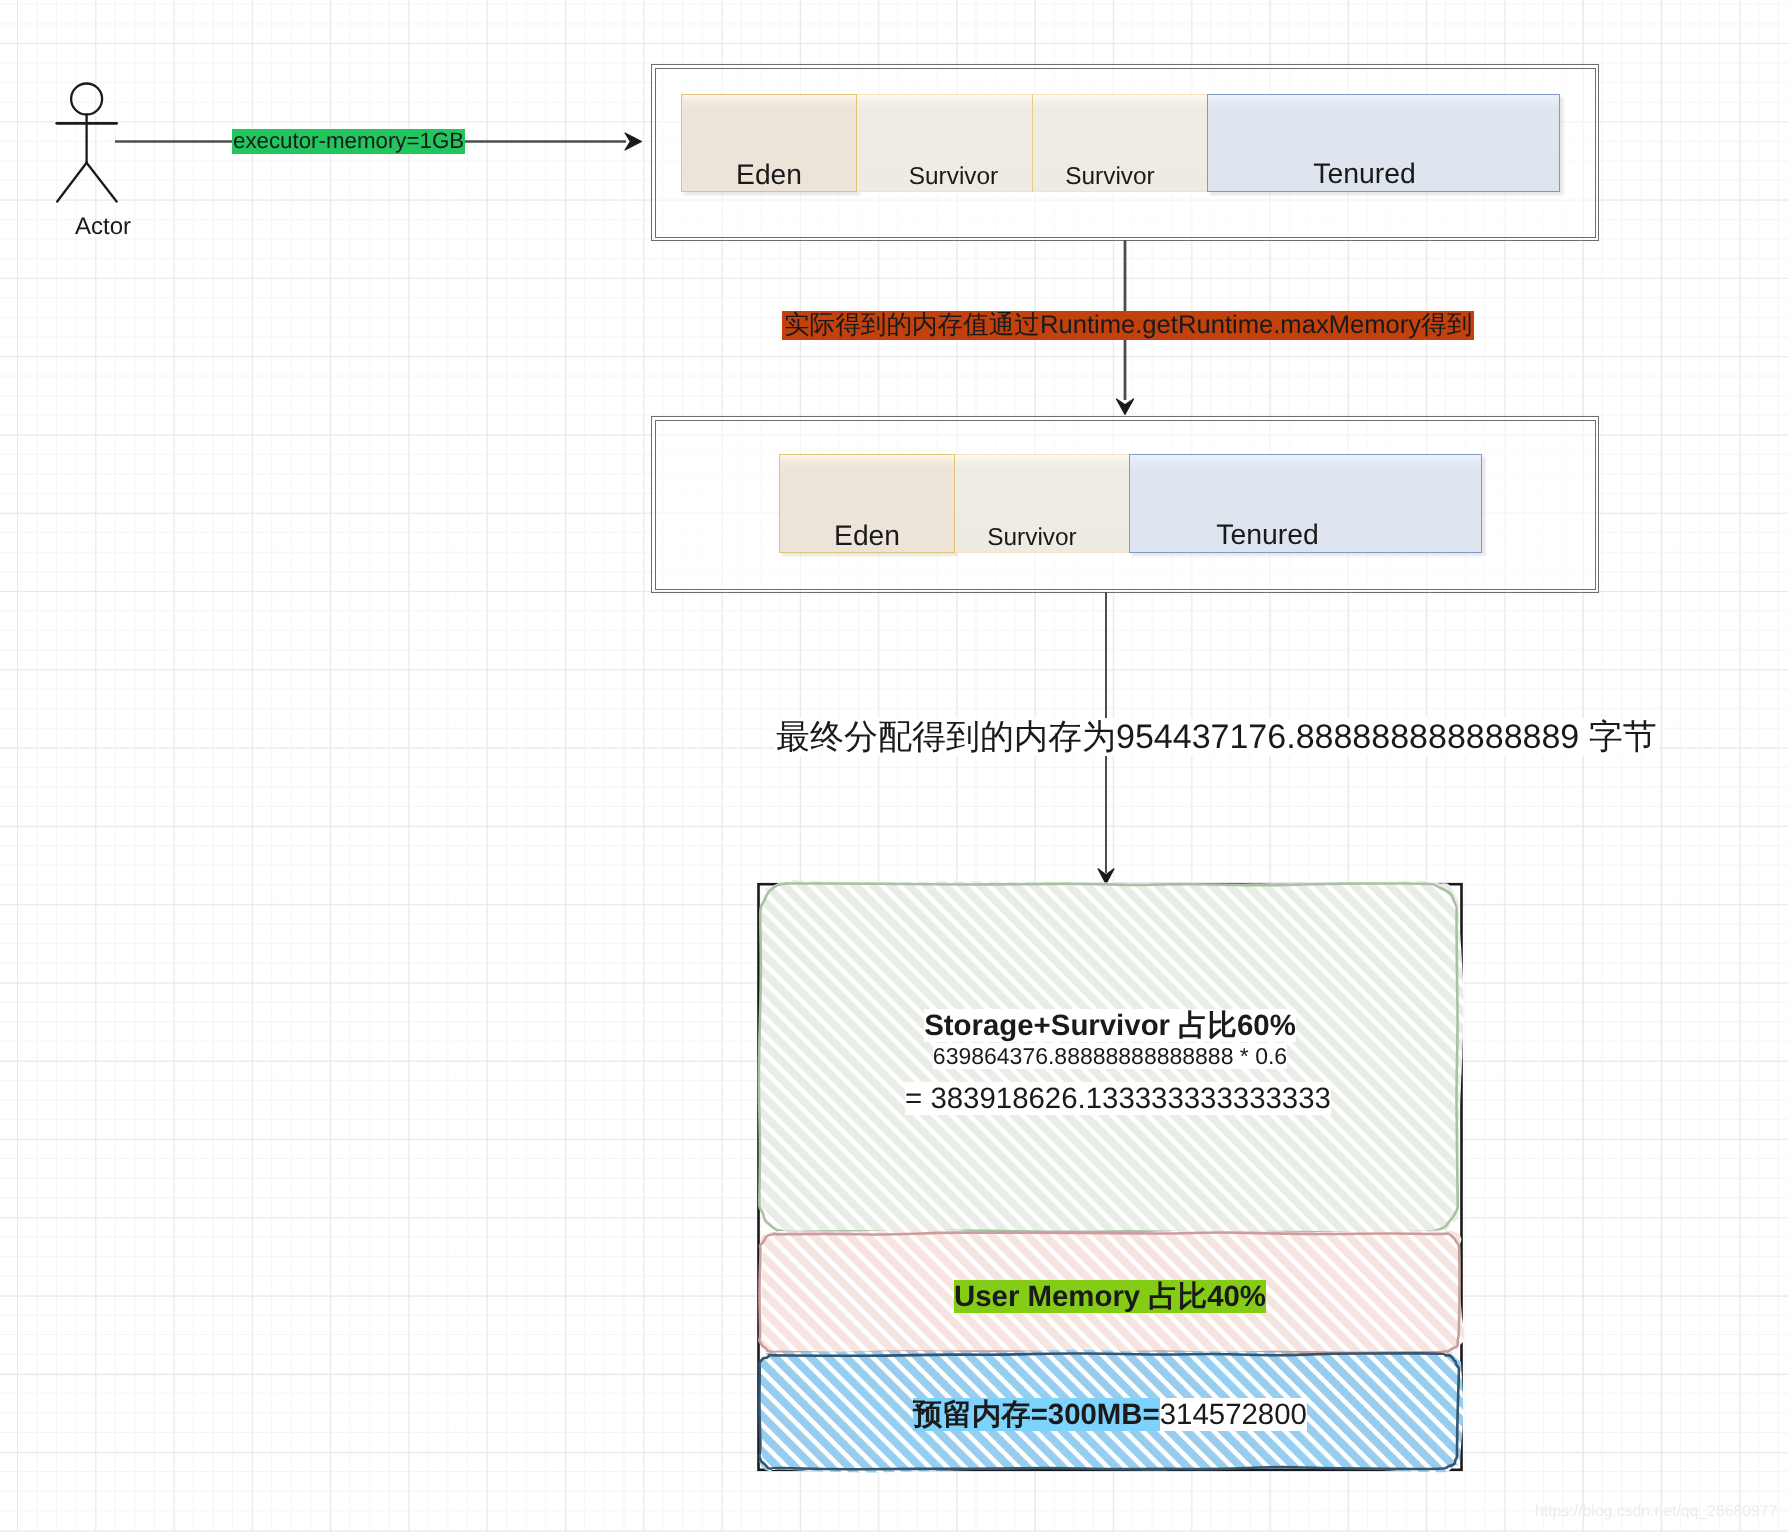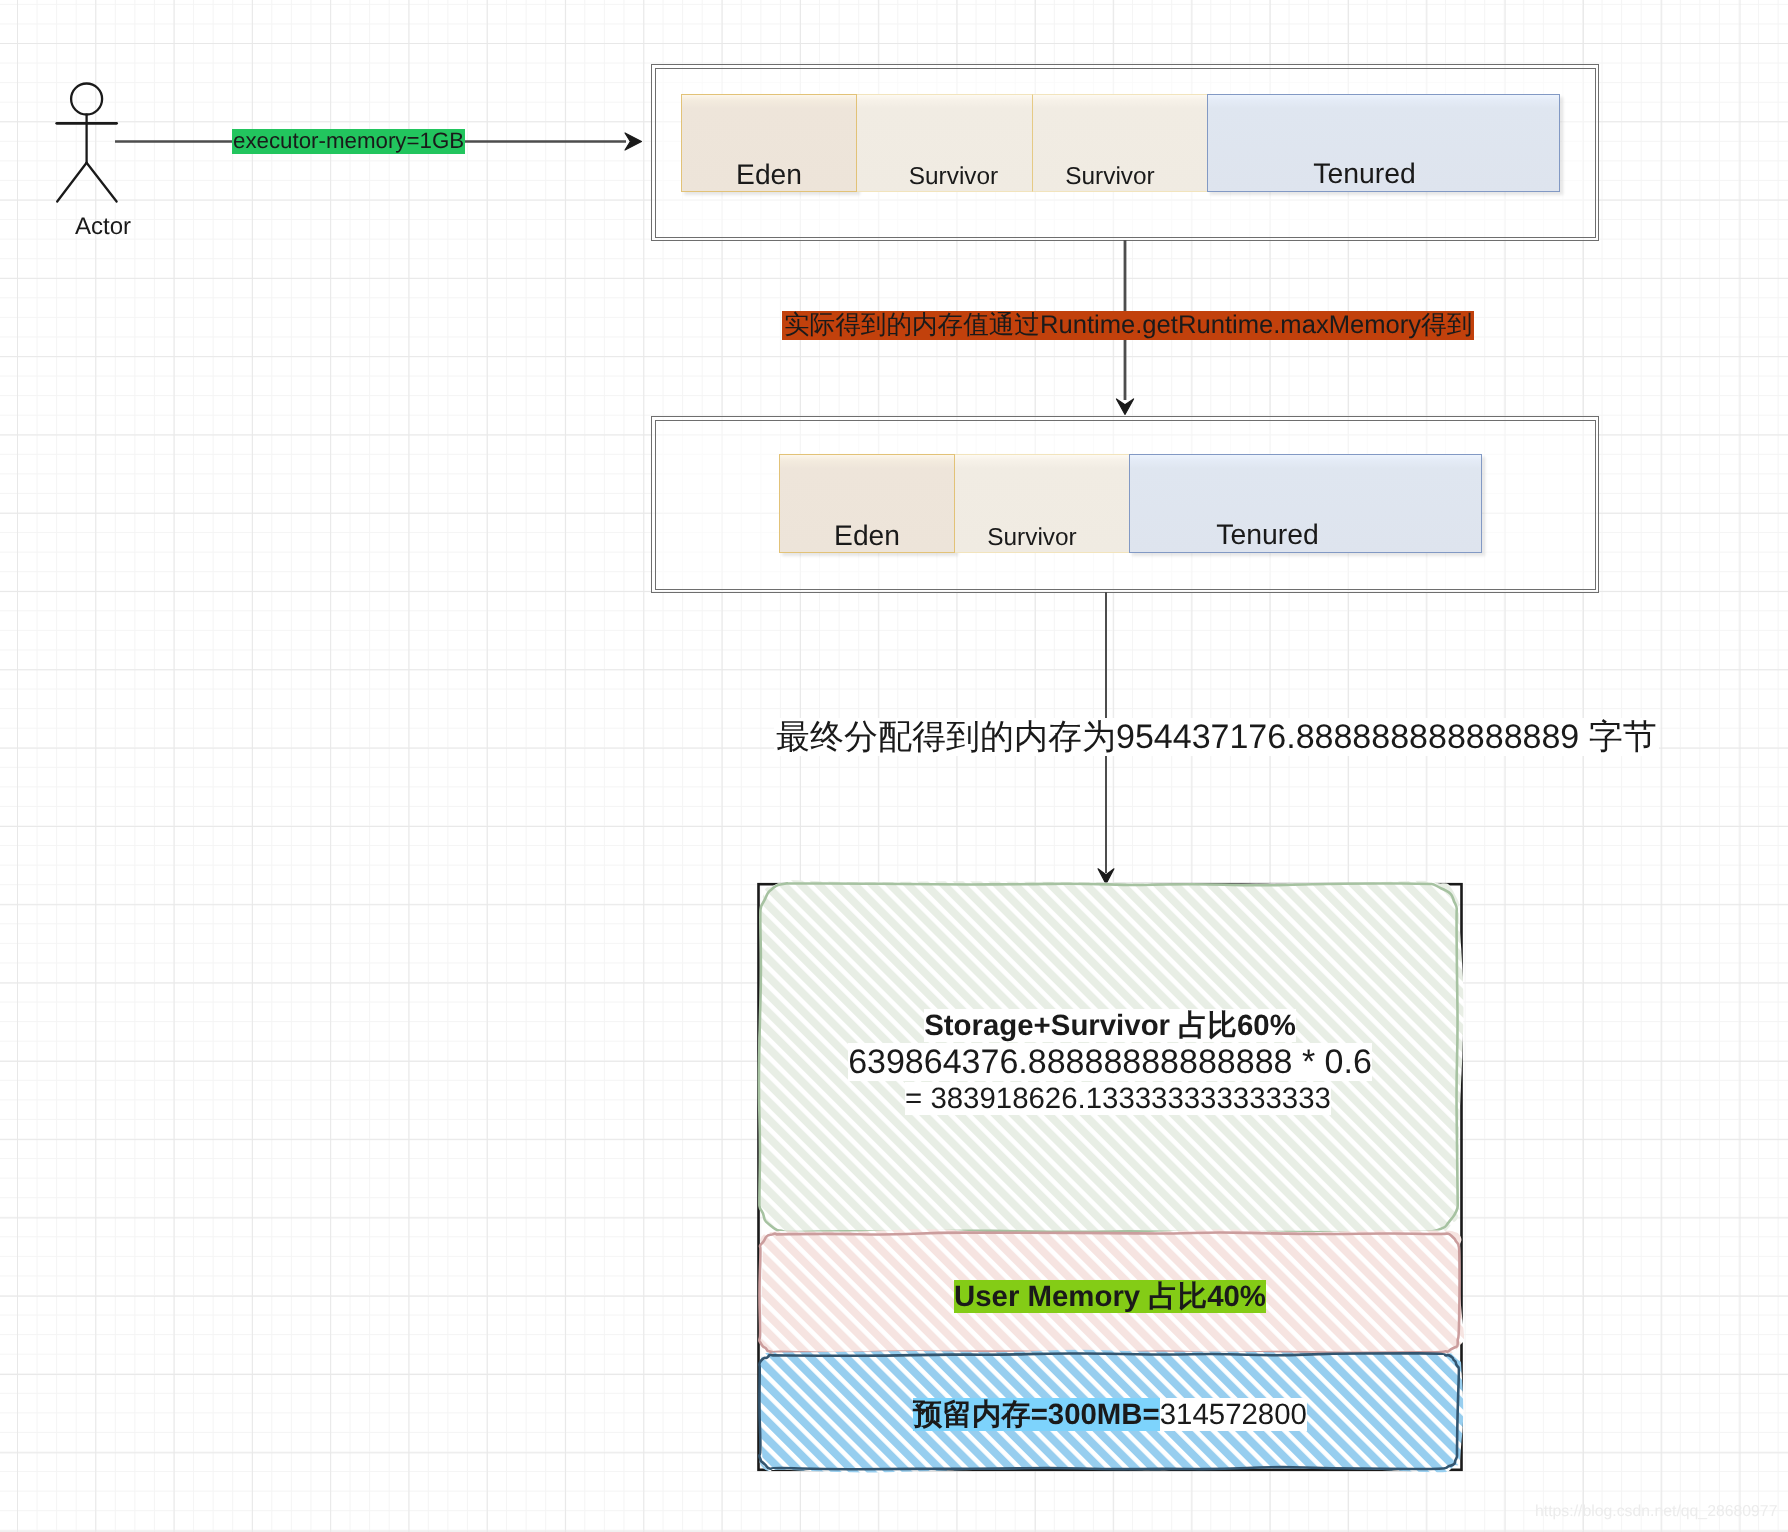--- a/index.html
+++ b/index.html
@@ -111,21 +111,21 @@
     <path d="M 787.51 883.52 Q 846.70 883.30 875.67 883.71 Q 904.65 884.12 933.11 884.32 Q 961.58 884.52 990.69 884.42 Q 1019.80 884.31 1048.98 883.83 Q 1078.16 883.35 1107.79 884.38 Q 1137.43 885.42 1166.14 884.57 Q 1194.86 883.73 1224.70 884.74 Q 1254.54 885.75 1283.60 884.98 Q 1312.67 884.21 1342.37 883.72 Q 1372.06 883.23 1401.03 883.57 Q 1430.00 883.91 1431.74 883.94 Q 1433.47 883.97 1436.32 885.74 Q 1439.18 887.52 1441.42 888.48 Q 1443.66 889.45 1446.42 890.90 Q 1449.19 892.34 1450.80 894.03 Q 1452.41 895.72 1453.03 898.34 Q 1453.64 900.96 1455.30 903.90 Q 1456.97 906.83 1456.72 909.79 Q 1456.48 912.74 1456.67 941.44 Q 1456.87 970.14 1457.35 999.80 Q 1457.82 1029.46 1457.05 1058.38 Q 1456.28 1087.31 1456.68 1116.83 Q 1457.07 1146.35 1457.36 1174.63 Q 1457.64 1202.91 1457.72 1205.40 Q 1457.81 1207.89 1456.22 1211.41 Q 1454.64 1214.94 1452.97 1216.98 Q 1451.31 1219.03 1449.41 1221.40 Q 1447.51 1223.77 1446.40 1225.38 Q 1445.30 1226.99 1443.03 1227.92 Q 1440.77 1228.85 1437.89 1230.04 Q 1435.01 1231.23 1432.12 1231.30 Q 1429.22 1231.38 1400.45 1232.06 Q 1371.68 1232.75 1342.03 1232.35 Q 1312.38 1231.96 1282.67 1232.01 Q 1252.95 1232.06 1224.64 1232.47 Q 1196.32 1232.88 1167.43 1231.89 Q 1138.54 1230.90 1108.79 1231.43 Q 1079.04 1231.97 1049.40 1231.68 Q 1019.75 1231.39 990.82 1230.91 Q 961.89 1230.43 932.60 1231.34 Q 903.31 1232.25 874.27 1231.52 Q 845.23 1230.79 816.46 1231.67 Q 787.69 1232.54 784.53 1231.68 Q 781.36 1230.82 779.39 1230.63 Q 777.42 1230.44 775.38 1229.12 Q 773.34 1227.80 770.46 1225.43 Q 767.58 1223.06 765.95 1221.60 Q 764.32 1220.13 763.87 1216.68 Q 763.41 1213.24 761.52 1210.72 Q 759.63 1208.21 759.44 1205.83 Q 759.25 1203.46 759.75 1174.05 Q 760.25 1144.64 759.43 1115.75 Q 758.61 1086.87 759.12 1057.98 Q 759.63 1029.09 760.45 1000.16 Q 761.27 971.23 760.66 942.03 Q 760.04 912.83 760.54 909.31 Q 761.03 905.79 762.14 904.18 Q 763.25 902.57 764.51 900.17 Q 765.77 897.78 766.83 895.10 Q 767.90 892.42 769.62 891.01 Q 771.33 889.59 773.70 887.51 Q 776.06 885.42 778.89 884.76 Q 781.72 884.09 784.64 883.67 Q 787.55 883.25 787.53 883.38 Z" fill="none" stroke="#a6c2a1" stroke-width="2.6" stroke-linejoin="round"></path>
     <path d="M 778.99 1230.99 Q 850.97 1232.34 888.92 1230.21 Q 926.86 1228.08 964.15 1230.63 Q 1001.44 1233.17 1037.91 1233.10 Q 1074.38 1233.03 1112.32 1232.78 Q 1150.26 1232.53 1185.74 1230.45 Q 1221.22 1228.38 1257.96 1230.70 Q 1294.69 1233.02 1333.75 1231.56 Q 1372.81 1230.09 1409.11 1230.13 Q 1445.42 1230.16 1449.34 1230.72 Q 1453.26 1231.28 1454.63 1231.90 Q 1456.01 1232.53 1457.38 1232.75 Q 1458.74 1232.97 1460.44 1236.20 Q 1462.14 1239.42 1460.93 1241.85 Q 1459.72 1244.28 1459.77 1245.42 Q 1459.82 1246.56 1459.55 1270.34 Q 1459.29 1294.12 1461.98 1316.12 Q 1464.66 1338.11 1463.95 1340.14 Q 1463.24 1342.17 1461.05 1344.10 Q 1458.87 1346.04 1458.74 1346.62 Q 1458.61 1347.21 1456.46 1349.92 Q 1454.31 1352.64 1452.53 1352.64 Q 1450.74 1352.65 1447.83 1354.38 Q 1444.91 1356.12 1406.80 1354.42 Q 1368.69 1352.72 1333.21 1354.11 Q 1297.72 1355.50 1260.19 1356.73 Q 1222.66 1357.96 1185.83 1357.57 Q 1148.99 1357.18 1110.79 1355.45 Q 1072.59 1353.72 1035.42 1355.29 Q 998.24 1356.85 961.99 1355.24 Q 925.74 1353.63 886.54 1353.76 Q 847.34 1353.90 812.79 1354.78 Q 778.24 1355.65 775.65 1356.49 Q 773.07 1357.33 771.33 1355.53 Q 769.59 1353.73 766.38 1350.54 Q 763.16 1347.35 763.16 1348.59 Q 763.15 1349.84 761.05 1345.54 Q 758.95 1341.23 760.36 1341.54 Q 761.78 1341.85 761.64 1318.31 Q 761.50 1294.77 762.28 1270.33 Q 763.06 1245.90 762.61 1244.28 Q 762.15 1242.67 760.61 1241.78 Q 759.07 1240.89 761.44 1237.15 Q 763.81 1233.41 766.25 1233.47 Q 768.69 1233.53 769.25 1232.70 Q 769.80 1231.87 772.06 1232.07 Q 774.32 1232.26 776.66 1231.62 Z" fill="url(#hatchRed)" stroke="none"></path>
     <path d="M 776.53 1234.35 Q 831.64 1233.53 859.25 1234.26 Q 886.85 1234.99 914.48 1233.72 Q 942.12 1232.44 969.87 1232.61 Q 997.62 1232.78 1025.51 1232.79 Q 1053.40 1232.80 1080.86 1232.89 Q 1108.32 1232.98 1136.42 1233.34 Q 1164.52 1233.71 1192.14 1232.96 Q 1219.77 1232.21 1247.56 1232.92 Q 1275.36 1233.63 1303.43 1233.91 Q 1331.50 1234.20 1359.91 1233.72 Q 1388.33 1233.24 1415.06 1233.71 Q 1441.80 1234.18 1444.34 1233.84 Q 1446.89 1233.50 1448.24 1233.81 Q 1449.60 1234.12 1451.37 1235.66 Q 1453.13 1237.20 1454.16 1238.37 Q 1455.19 1239.55 1455.35 1240.15 Q 1455.50 1240.75 1456.99 1242.51 Q 1458.48 1244.28 1458.42 1244.79 Q 1458.36 1245.29 1458.87 1246.80 Q 1459.38 1248.31 1459.50 1269.92 Q 1459.62 1291.52 1459.24 1313.98 Q 1458.86 1336.44 1458.21 1338.00 Q 1457.55 1339.56 1457.67 1340.90 Q 1457.78 1342.23 1457.64 1344.36 Q 1457.49 1346.49 1456.49 1346.77 Q 1455.49 1347.05 1452.98 1348.24 Q 1450.47 1349.43 1449.22 1350.67 Q 1447.96 1351.90 1446.69 1351.49 Q 1445.41 1351.08 1443.88 1351.64 Q 1442.35 1352.21 1415.24 1352.30 Q 1388.12 1352.38 1359.68 1352.71 Q 1331.24 1353.03 1303.06 1352.33 Q 1274.89 1351.63 1248.06 1352.44 Q 1221.23 1353.26 1192.56 1352.23 Q 1163.89 1351.20 1136.70 1352.08 Q 1109.52 1352.97 1080.99 1352.64 Q 1052.47 1352.31 1025.06 1351.78 Q 997.66 1351.26 969.71 1351.56 Q 941.76 1351.86 914.42 1351.60 Q 887.07 1351.34 859.51 1352.49 Q 831.94 1353.64 804.25 1352.42 Q 776.55 1351.20 774.94 1351.90 Q 773.32 1352.59 770.86 1351.77 Q 768.40 1350.94 767.99 1351.05 Q 767.57 1351.15 766.77 1349.59 Q 765.97 1348.02 764.47 1347.39 Q 762.96 1346.76 761.66 1344.71 Q 760.35 1342.65 759.67 1341.55 Q 758.99 1340.45 759.73 1338.04 Q 760.46 1335.63 759.78 1314.35 Q 759.09 1293.07 759.92 1270.74 Q 760.76 1248.41 760.27 1247.41 Q 759.78 1246.42 760.14 1245.47 Q 760.50 1244.53 761.94 1243.25 Q 763.37 1241.98 764.24 1240.35 Q 765.11 1238.73 765.79 1237.47 Q 766.47 1236.21 768.07 1235.43 Q 769.66 1234.65 770.62 1234.75 Q 771.57 1234.86 773.26 1234.12 Q 774.96 1233.37 775.75 1233.86 Z" fill="none" stroke="#cb9d9d" stroke-width="2.6" stroke-linejoin="round"></path>
     <path d="M 771.07 1352.57 Q 845.70 1352.09 886.15 1351.37 Q 926.61 1350.66 963.99 1351.76 Q 1001.37 1352.87 1038.47 1350.90 Q 1075.57 1348.93 1112.48 1350.52 Q 1149.40 1352.11 1186.37 1351.66 Q 1223.33 1351.22 1261.92 1352.11 Q 1300.50 1352.99 1337.08 1353.08 Q 1373.67 1353.17 1410.48 1353.59 Q 1447.30 1354.01 1449.33 1353.45 Q 1451.37 1352.89 1451.53 1353.57 Q 1451.69 1354.24 1453.19 1355.44 Q 1454.69 1356.65 1456.67 1358.67 Q 1458.65 1360.68 1459.87 1361.10 Q 1461.10 1361.51 1461.11 1362.86 Q 1461.12 1364.21 1462.60 1388.74 Q 1464.08 1413.27 1462.21 1433.73 Q 1460.33 1454.19 1460.25 1457.35 Q 1460.18 1460.51 1459.48 1463.17 Q 1458.78 1465.82 1456.40 1465.35 Q 1454.02 1464.88 1454.07 1465.05 Q 1454.11 1465.22 1452.26 1467.60 Q 1450.41 1469.99 1448.08 1471.57 Q 1445.74 1473.16 1408.50 1471.16 Q 1371.26 1469.15 1334.65 1468.82 Q 1298.05 1468.49 1260.27 1468.15 Q 1222.48 1467.80 1183.76 1469.49 Q 1145.05 1471.18 1108.37 1469.51 Q 1071.69 1467.83 1034.24 1468.65 Q 996.78 1469.46 959.04 1470.36 Q 921.30 1471.25 885.75 1472.13 Q 850.20 1473.01 810.64 1470.91 Q 771.07 1468.82 771.28 1470.28 Q 771.48 1471.73 768.43 1471.10 Q 765.38 1470.47 763.28 1468.34 Q 761.17 1466.20 760.00 1463.51 Q 758.83 1460.82 760.34 1460.05 Q 761.85 1459.28 762.24 1459.05 Q 762.63 1458.81 761.14 1435.01 Q 759.66 1411.21 759.44 1387.54 Q 759.22 1363.87 759.59 1364.07 Q 759.96 1364.28 760.63 1362.61 Q 761.31 1360.95 761.54 1357.27 Q 761.77 1353.59 765.92 1352.88 Q 770.07 1352.17 769.08 1353.56 Q 768.09 1354.95 771.86 1354.69 Q 775.63 1354.44 773.35 1353.51 Z" fill="url(#hatchBlue)" stroke="none"></path>
     <path d="M 773.87 1355.23 Q 830.26 1355.83 858.12 1355.80 Q 885.97 1355.77 912.84 1355.08 Q 939.71 1354.40 969.02 1354.67 Q 998.33 1354.95 1026.20 1354.14 Q 1054.08 1353.34 1081.37 1353.54 Q 1108.66 1353.74 1136.71 1354.23 Q 1164.76 1354.72 1191.90 1354.19 Q 1219.04 1353.65 1247.38 1354.70 Q 1275.71 1355.75 1304.38 1354.61 Q 1333.05 1353.48 1361.03 1353.45 Q 1389.02 1353.42 1416.68 1353.40 Q 1444.35 1353.38 1444.79 1354.63 Q 1445.24 1355.88 1446.86 1355.30 Q 1448.49 1354.71 1450.86 1356.34 Q 1453.23 1357.98 1453.25 1358.98 Q 1453.27 1359.98 1454.51 1360.62 Q 1455.76 1361.26 1455.90 1362.86 Q 1456.05 1364.47 1457.18 1365.82 Q 1458.30 1367.17 1458.74 1367.53 Q 1459.18 1367.90 1458.38 1389.07 Q 1457.58 1410.25 1457.26 1431.47 Q 1456.94 1452.70 1457.04 1454.87 Q 1457.14 1457.04 1456.29 1458.47 Q 1455.44 1459.89 1455.30 1460.55 Q 1455.15 1461.21 1455.00 1462.52 Q 1454.86 1463.84 1453.04 1464.71 Q 1451.23 1465.58 1450.60 1465.59 Q 1449.97 1465.61 1449.06 1465.95 Q 1448.16 1466.30 1446.45 1467.67 Q 1444.75 1469.03 1415.71 1468.95 Q 1386.68 1468.86 1359.26 1468.55 Q 1331.85 1468.24 1303.38 1467.44 Q 1274.90 1466.64 1247.22 1468.00 Q 1219.54 1469.37 1191.63 1469.07 Q 1163.71 1468.77 1136.88 1469.05 Q 1110.04 1469.33 1081.22 1468.45 Q 1052.41 1467.56 1024.74 1468.20 Q 997.07 1468.83 968.51 1468.79 Q 939.95 1468.75 913.05 1468.91 Q 886.14 1469.08 857.06 1469.21 Q 827.98 1469.34 800.13 1468.43 Q 772.27 1467.52 771.69 1468.25 Q 771.10 1468.99 769.38 1468.60 Q 767.66 1468.21 766.76 1466.64 Q 765.86 1465.08 764.45 1464.00 Q 763.05 1462.93 761.82 1461.83 Q 760.59 1460.72 760.86 1460.79 Q 761.13 1460.85 759.94 1458.11 Q 758.75 1455.38 759.86 1454.74 Q 760.96 1454.10 760.09 1432.28 Q 759.22 1410.46 759.50 1389.97 Q 759.78 1369.48 759.71 1367.51 Q 759.64 1365.53 759.43 1364.96 Q 759.23 1364.39 759.85 1362.55 Q 760.46 1360.70 762.54 1359.10 Q 764.62 1357.49 765.52 1357.85 Q 766.42 1358.21 767.48 1357.32 Q 768.53 1356.43 769.06 1355.50 Q 769.59 1354.57 771.02 1355.05 Q 772.45 1355.53 773.16 1355.38 Z" fill="none" stroke="#33556f" stroke-width="2.6" stroke-linejoin="round"></path>
   </svg>
 
   <div class="mem-text" style="left:758px;top:1006px;width:704px;font-size:29.4px;font-weight:bold;">
      <span style="background:#ffffff;">Storage+Survivor 占比60%</span>
   </div>
-  <div class="mem-text" style="left:758px;top:1043px;width:704px;font-size:34px;">
+  <div class="mem-text" style="left:758px;top:1043px;width:704px;font-size:23px;">
      <span style="background:#ffffff;">639864376.88888888888888 * 0.6</span>
   </div>
   <div class="mem-text" style="left:758px;top:1082px;width:704px;font-size:29.4px;">
      <span style="background:#ffffff;margin-left:16px;">= 383918626.133333333333333</span>
   </div>
   <div class="mem-text" style="left:758px;top:1277px;width:704px;font-size:29.4px;font-weight:bold;">
      <span style="background:#84cc16;">User Memory 占比40%</span>
   </div>
   <div class="mem-text" style="left:758px;top:1395px;width:704px;font-size:29.4px;">
      <span style="background:#7dd3fc;font-weight:bold;">预留内存=300MB=</span><span style="background:#ffffff;margin-top:23px;">314572800</span>

